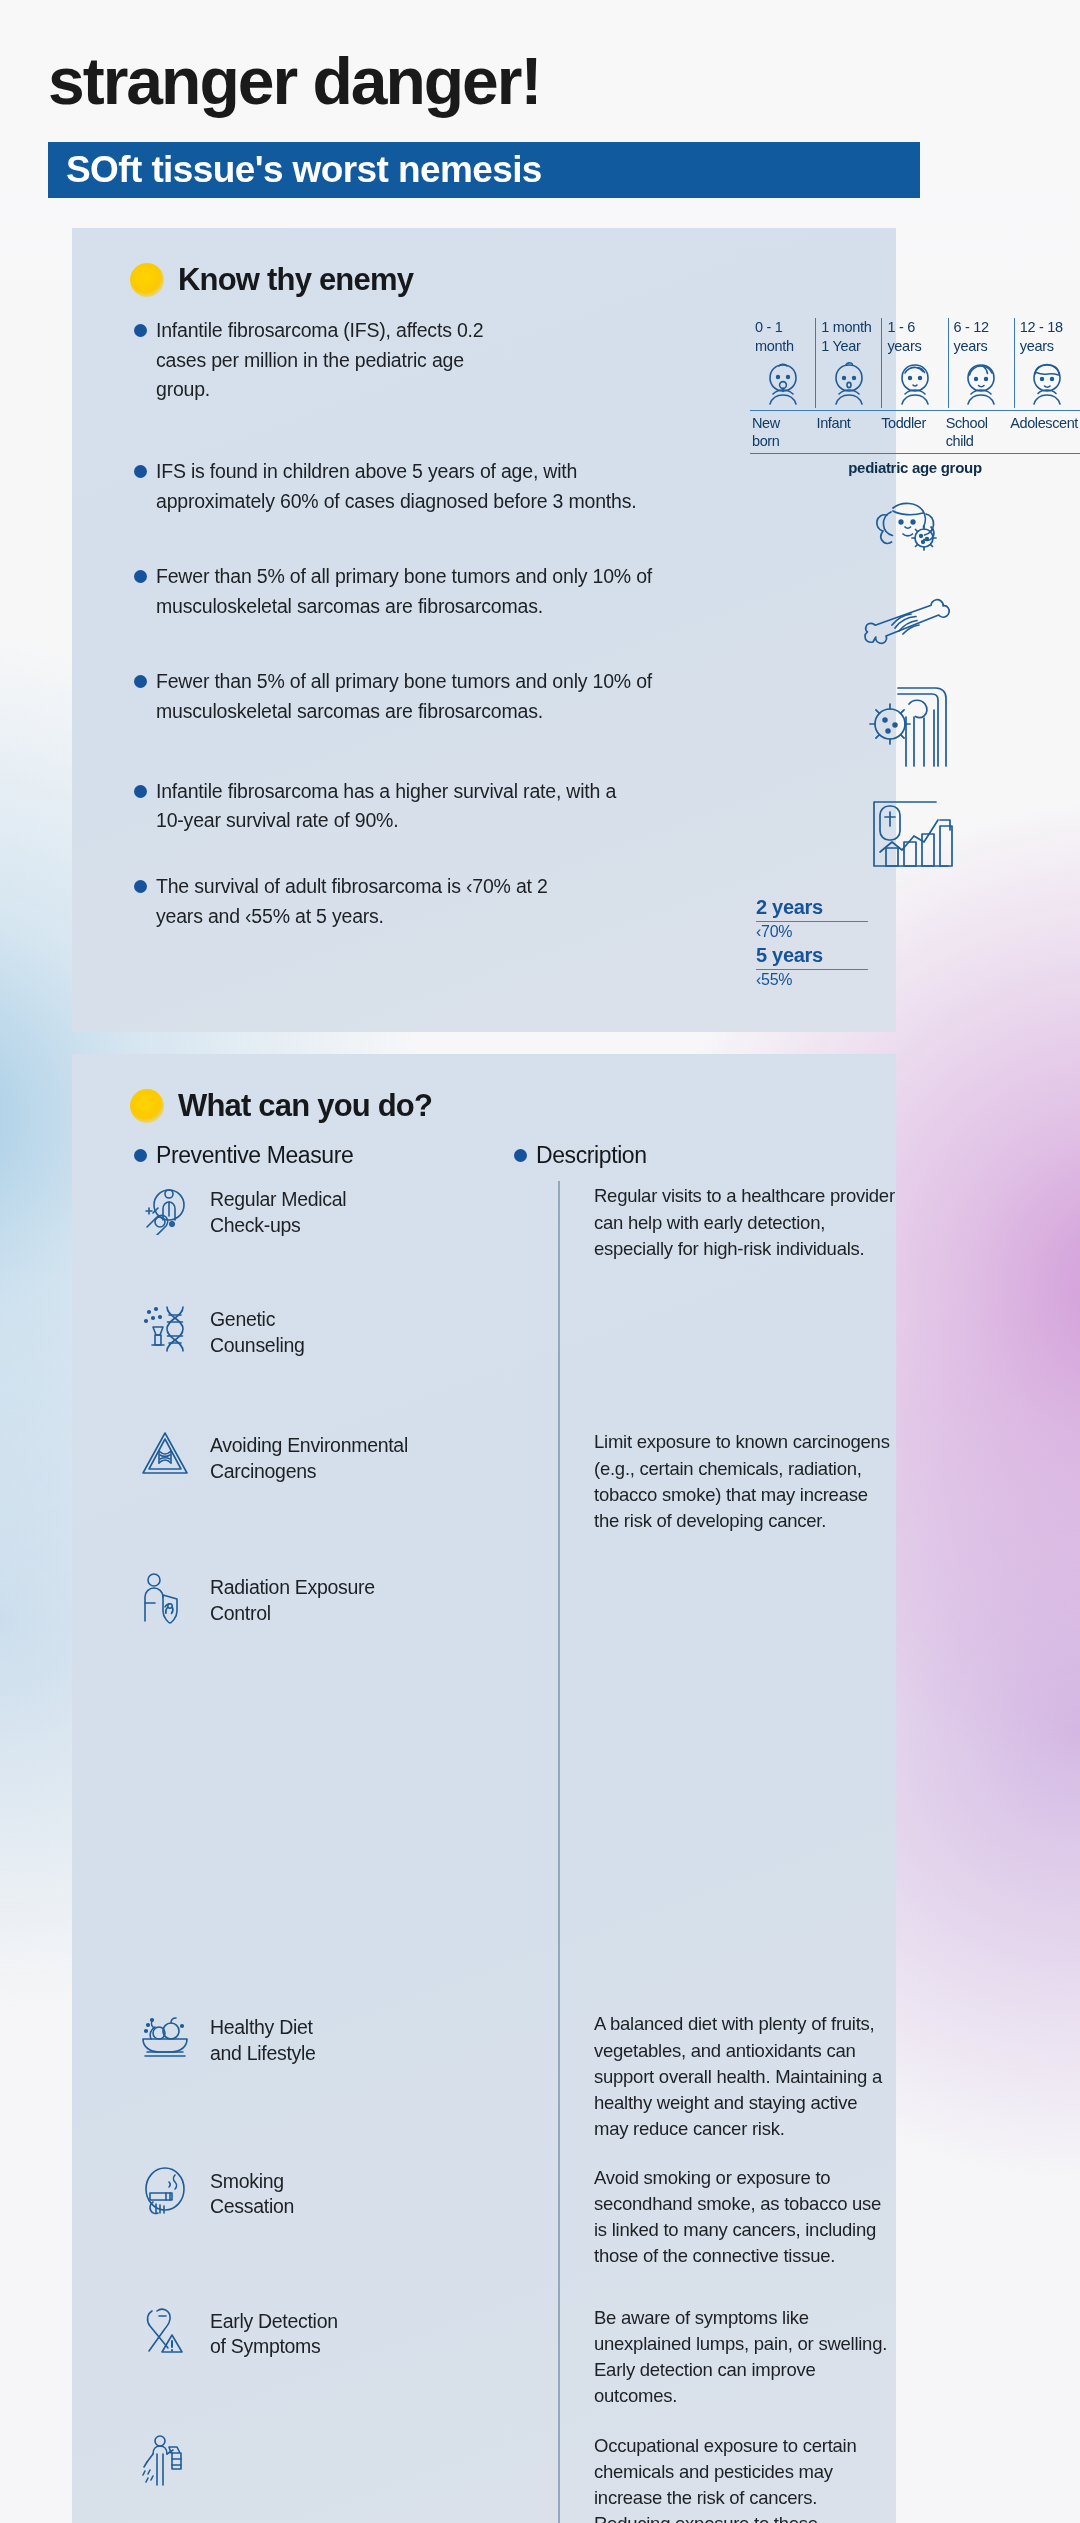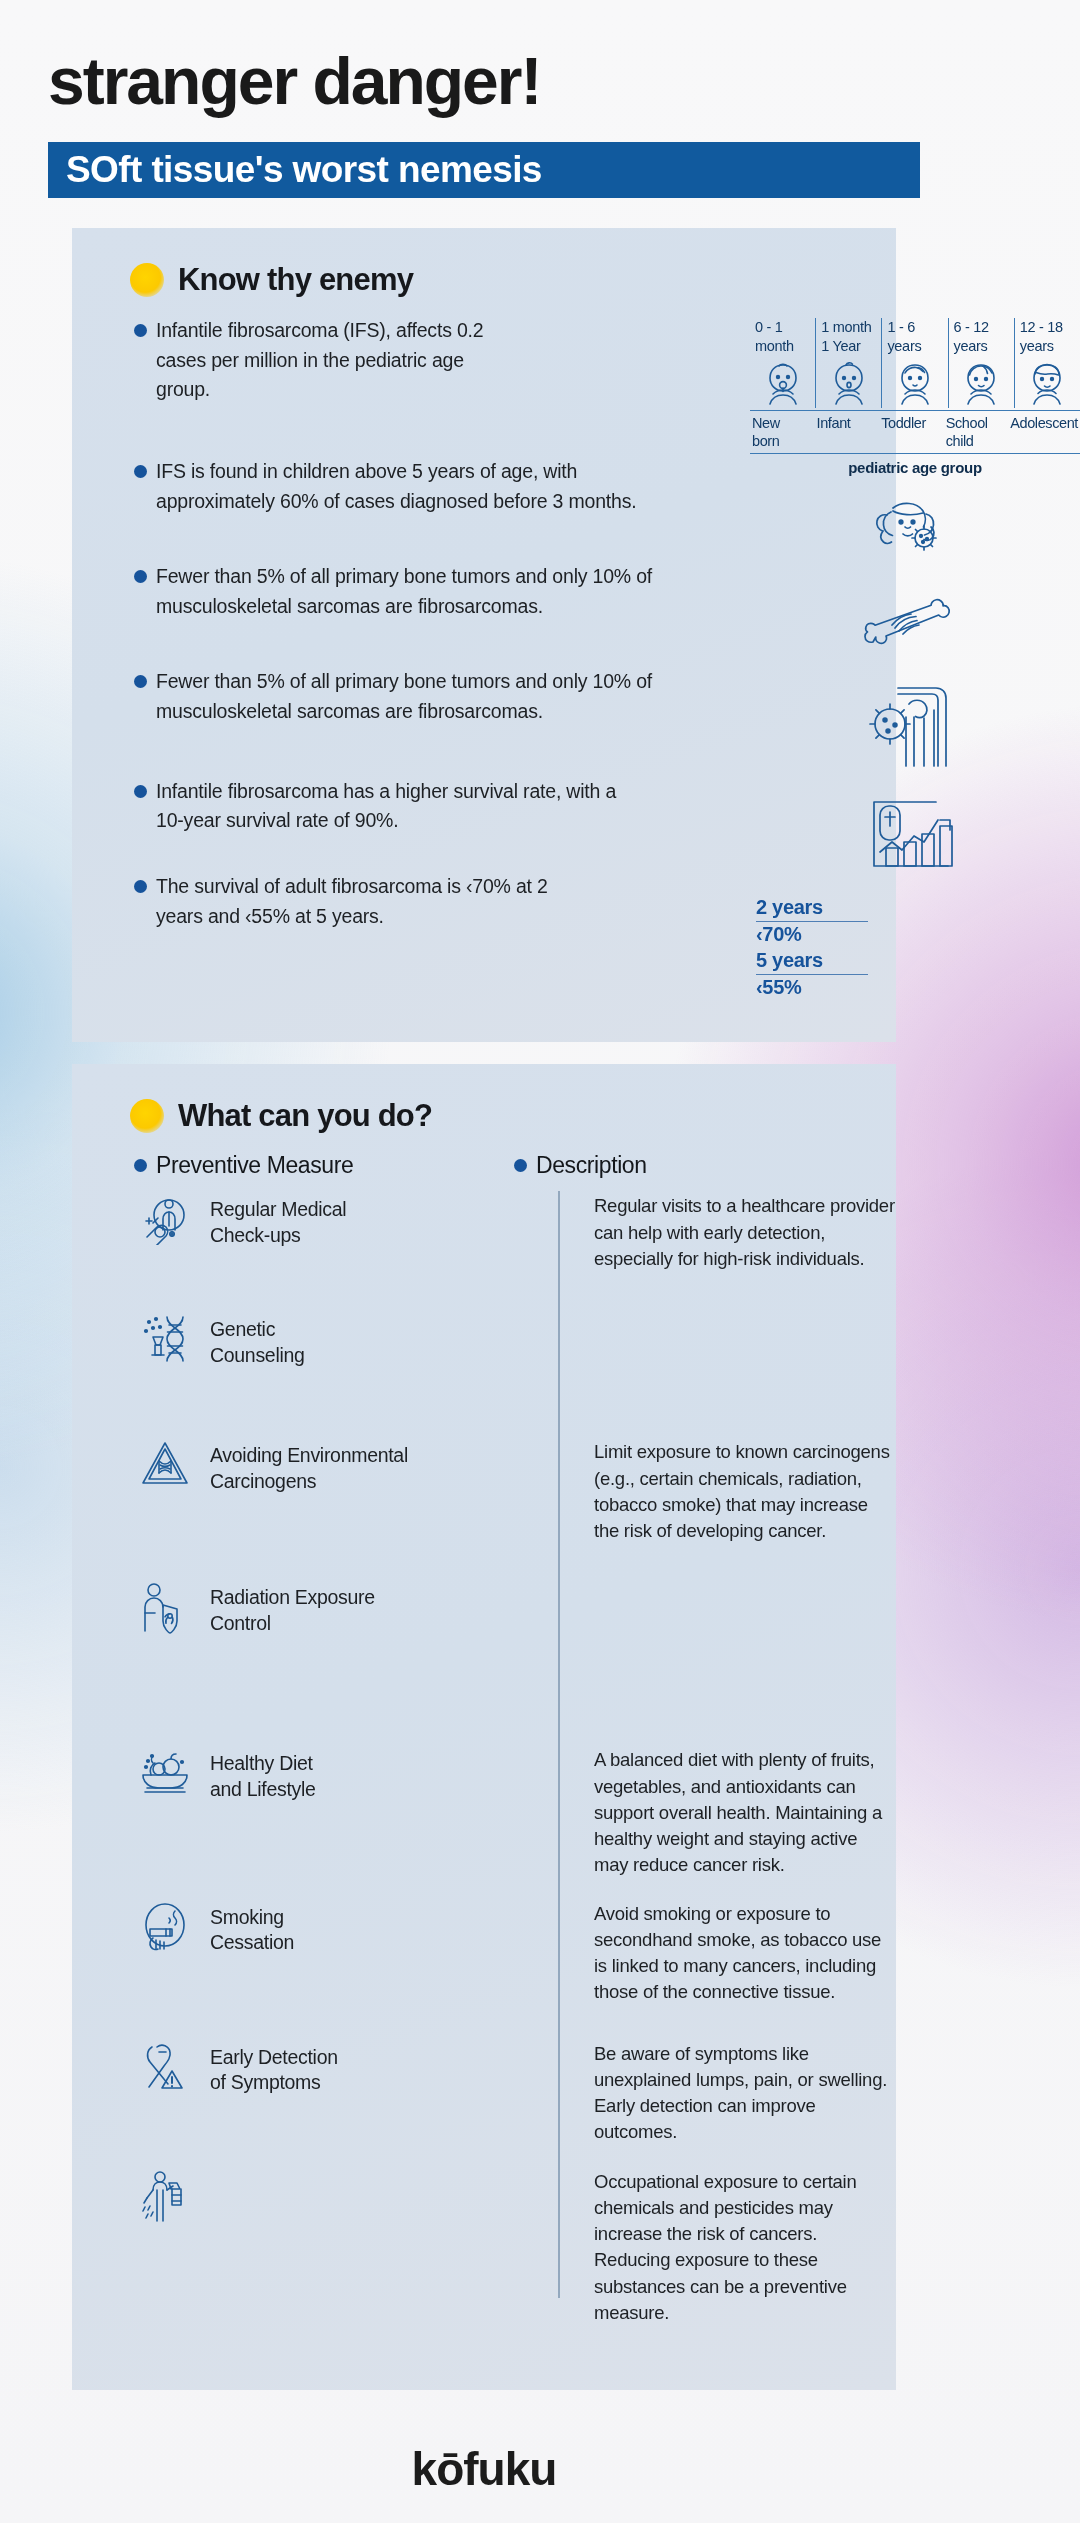--- a/index.html
+++ b/index.html
@@ -131,21 +131,21 @@
   .ico-b { margin-top: 38px; }
   .ico-c { margin-top: 26px; }
   .ico-d { margin-top: 26px; }
 
   .surv-box { margin-top: 26px; padding-left: 14px; }
   .surv-term {
     font-size: 20px; color: #16539b; font-weight: 600; letter-spacing: -0.3px;
   }
   .surv-rule { border-top: 1.6px solid #4f7fb5; width: 112px; margin: 2px 0 1px 0; }
   .surv-val {
-    font-size: 20px; color: #16539b; font-weight: 700; letter-spacing: -0.3px;
+    font-size: 16px; color: #16539b; font-weight: 400; letter-spacing: -0.3px;
     margin-bottom: 3px;
   }
 
   
   .col-heads { display: flex; padding-left: 62px; margin-bottom: 8px; }
   .col-head { display: flex; gap: 9px; align-items: center; }
   .col-head .bdot { margin-top: 0; }
   .col-head span { font-size: 23px; color: #14171b; letter-spacing: -0.4px; }
   .ch-left { width: 370px; flex: 0 0 370px; }
   .ch-right { flex: 1; padding-left: 10px; }
@@ -165,21 +165,21 @@
   }
   .tc-desc {
     flex: 1; padding-left: 36px; font-size: 18.5px; line-height: 1.42;
     color: #1d2024; letter-spacing: -0.25px; padding-top: 6px;
   }
 
   
   .trow.r0 { min-height: 104px; }
   .trow.r1 { min-height: 110px; }
   .trow.r2 { min-height: 126px; }
-  .trow.r3 { min-height: 150px; }
+  .trow.r3 { min-height: 150px; flex-direction: column; }
   .trow.r4 { min-height: 132px; }
   .trow.r5 { min-height: 124px; }
   .trow.r6 { min-height: 112px; }
   .trow.r7 { min-height: 120px; }
 
   
   .footer {
     text-align: center; padding: 40px 0 34px 0;
   }
   .logo {

